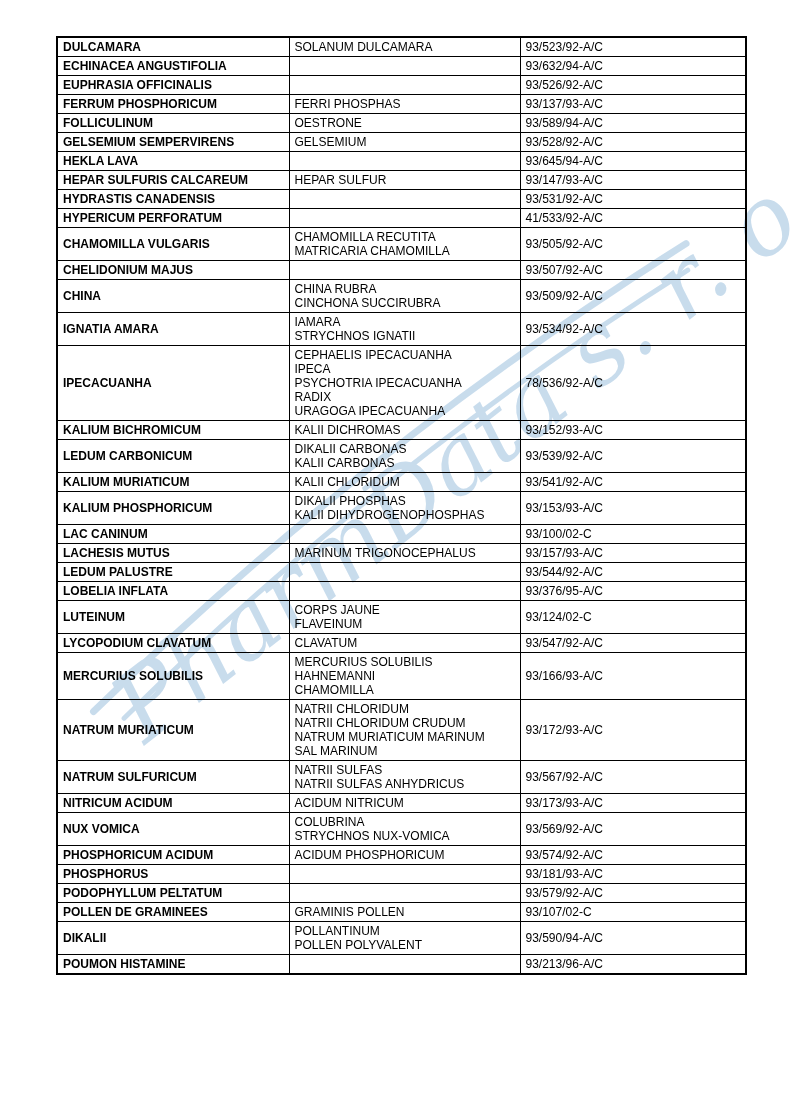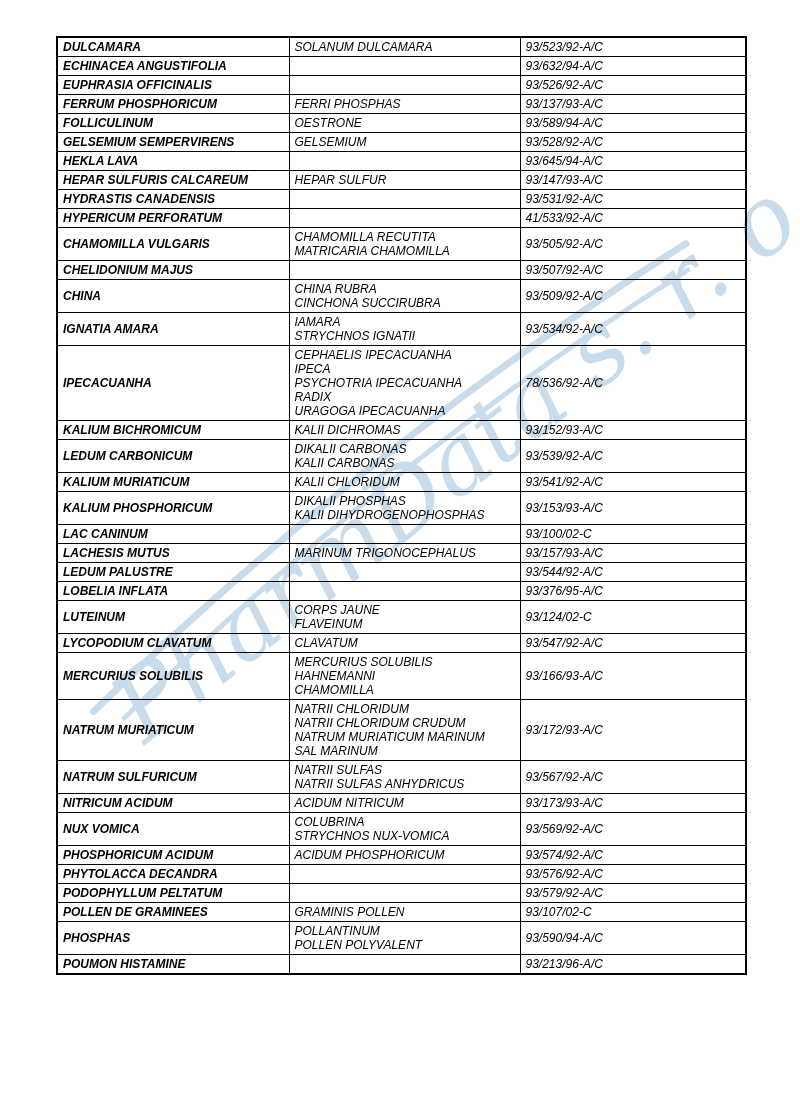--- a/index.html
+++ b/index.html
@@ -27,21 +27,20 @@
   table.product-table {
     position: absolute;
     top: 36px;
     left: 56px;
     width: 689px;
     border-collapse: collapse;
     border: 2px solid #000;
     z-index: 1;
     background: transparent;
     table-layout: fixed;
-    font-style: italic;
   }
   table.product-table td {
     border: 1px solid #000;
     padding: 2px 5px;
     font-size: 12px;
     line-height: 14px;
     color: #000;
     vertical-align: middle;
     overflow: hidden;
     background: transparent;
@@ -283,38 +282,38 @@
           <td class="col-code">93/569/92-A/C</td>
         </tr>
         <tr>
           <td class="col-name">PHOSPHORICUM ACIDUM</td>
           <td class="col-syn">
             <div>ACIDUM PHOSPHORICUM</div>
           </td>
           <td class="col-code">93/574/92-A/C</td>
         </tr>
         <tr>
-          <td class="col-name">PHYTOLACCA DECANDRA</td>
-          <td class="col-syn"></td>
-          <td class="col-code">93/576/92-A/C</td>
+          <td class="col-name">PHOSPHORUS</td>
+          <td class="col-syn"></td>
+          <td class="col-code">93/181/93-A/C</td>
         </tr>
         <tr>
           <td class="col-name">PODOPHYLLUM PELTATUM</td>
           <td class="col-syn"></td>
           <td class="col-code">93/579/92-A/C</td>
         </tr>
         <tr>
           <td class="col-name">POLLEN DE GRAMINEES</td>
           <td class="col-syn">
             <div>GRAMINIS POLLEN</div>
           </td>
           <td class="col-code">93/107/02-C</td>
         </tr>
         <tr>
-          <td class="col-name">PHOSPHAS</td>
+          <td class="col-name">DIKALII</td>
           <td class="col-syn">
             <div>POLLANTINUM</div>
             <div>POLLEN POLYVALENT</div>
           </td>
           <td class="col-code">93/590/94-A/C</td>
         </tr>
         <tr>
           <td class="col-name">POUMON HISTAMINE</td>
           <td class="col-syn"></td>
           <td class="col-code">93/213/96-A/C</td>

